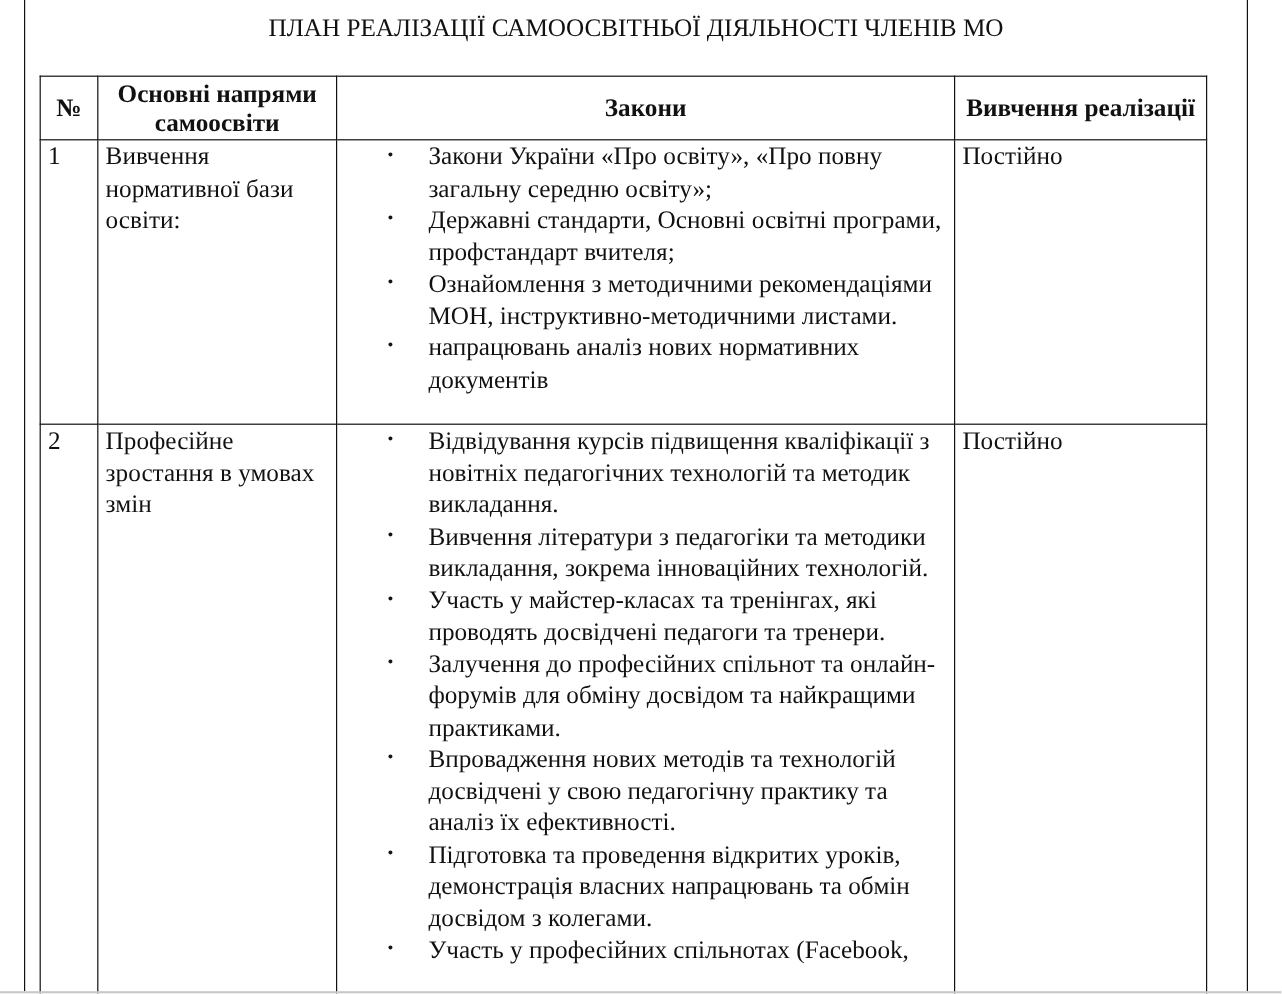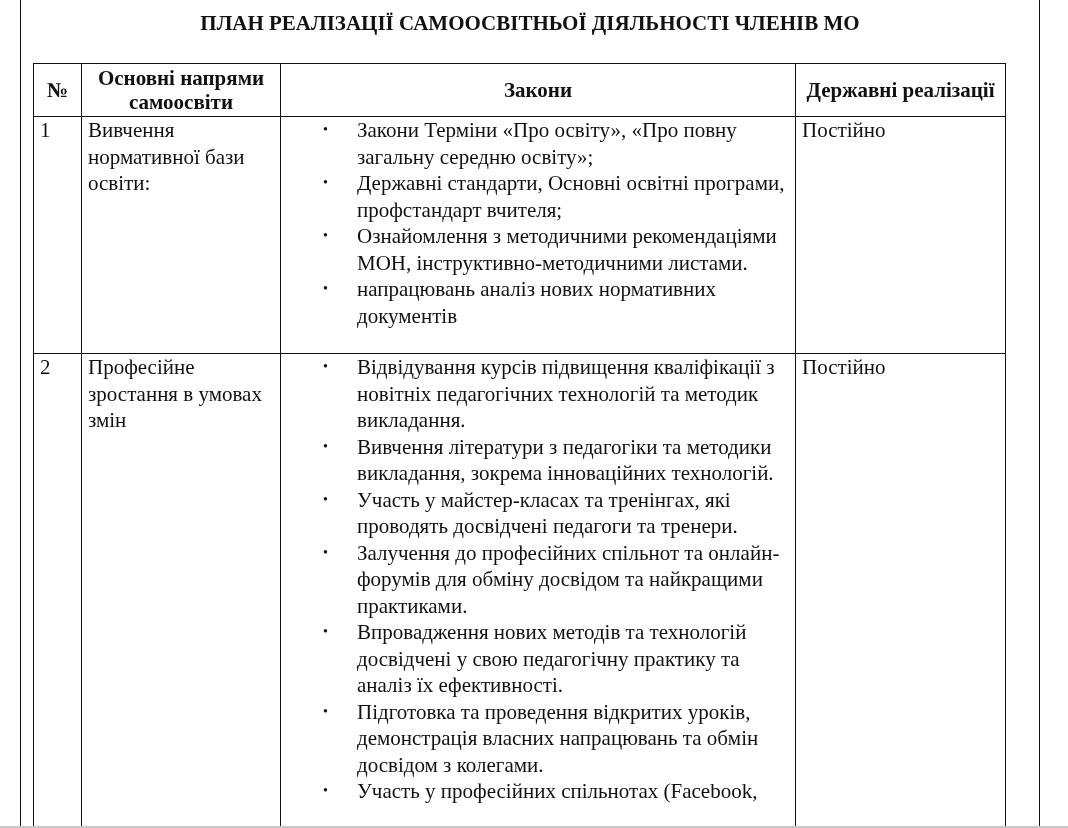--- a/index.html
+++ b/index.html
@@ -38,21 +38,21 @@
     width: 1068px;
     height: 2px;
     background: #c8c8c8;
   }
   .doc-title {
     position: absolute;
     left: 0;
     top: 11px;
     width: 1060px;
     text-align: center;
-    font-weight: bold;
+    font-weight: normal;
     font-size: 21px;
     letter-spacing: 0px;
   }
   table.plan {
     position: absolute;
     left: 33px;
     top: 63px;
     width: 972px;
     border-collapse: collapse;
     table-layout: fixed;
@@ -110,30 +110,30 @@
     <col class="c-num">
     <col class="c-dir">
     <col class="c-act">
     <col class="c-term">
   </colgroup>
   <thead>
     <tr>
       <th>№</th>
       <th>Основні напрями самоосвіти</th>
       <th>Закони</th>
-      <th>Державні реалізації</th>
+      <th>Вивчення реалізації</th>
     </tr>
   </thead>
   <tbody>
     <tr class="row1">
       <td class="num">1</td>
       <td class="dir">Вивчення нормативної бази освіти:</td>
       <td>
         <ul class="acts">
-          <li><span class="bullet">•</span><span>Закони Терміни «Про освіту», «Про повну загальну середню освіту»;</span></li>
+          <li><span class="bullet">•</span><span>Закони України «Про освіту», «Про повну загальну середню освіту»;</span></li>
           <li><span class="bullet">•</span><span>Державні стандарти, Основні освітні програми, профстандарт вчителя;</span></li>
           <li><span class="bullet">•</span><span>Ознайомлення з методичними рекомендаціями МОН, інструктивно-методичними листами.</span></li>
           <li><span class="bullet">•</span><span>напрацювань аналіз нових нормативних документів</span></li>
         </ul>
       </td>
       <td class="term">Постійно</td>
     </tr>
     <tr class="row2">
       <td class="num">2</td>
       <td class="dir">Професійне зростання в умовах змін</td>

